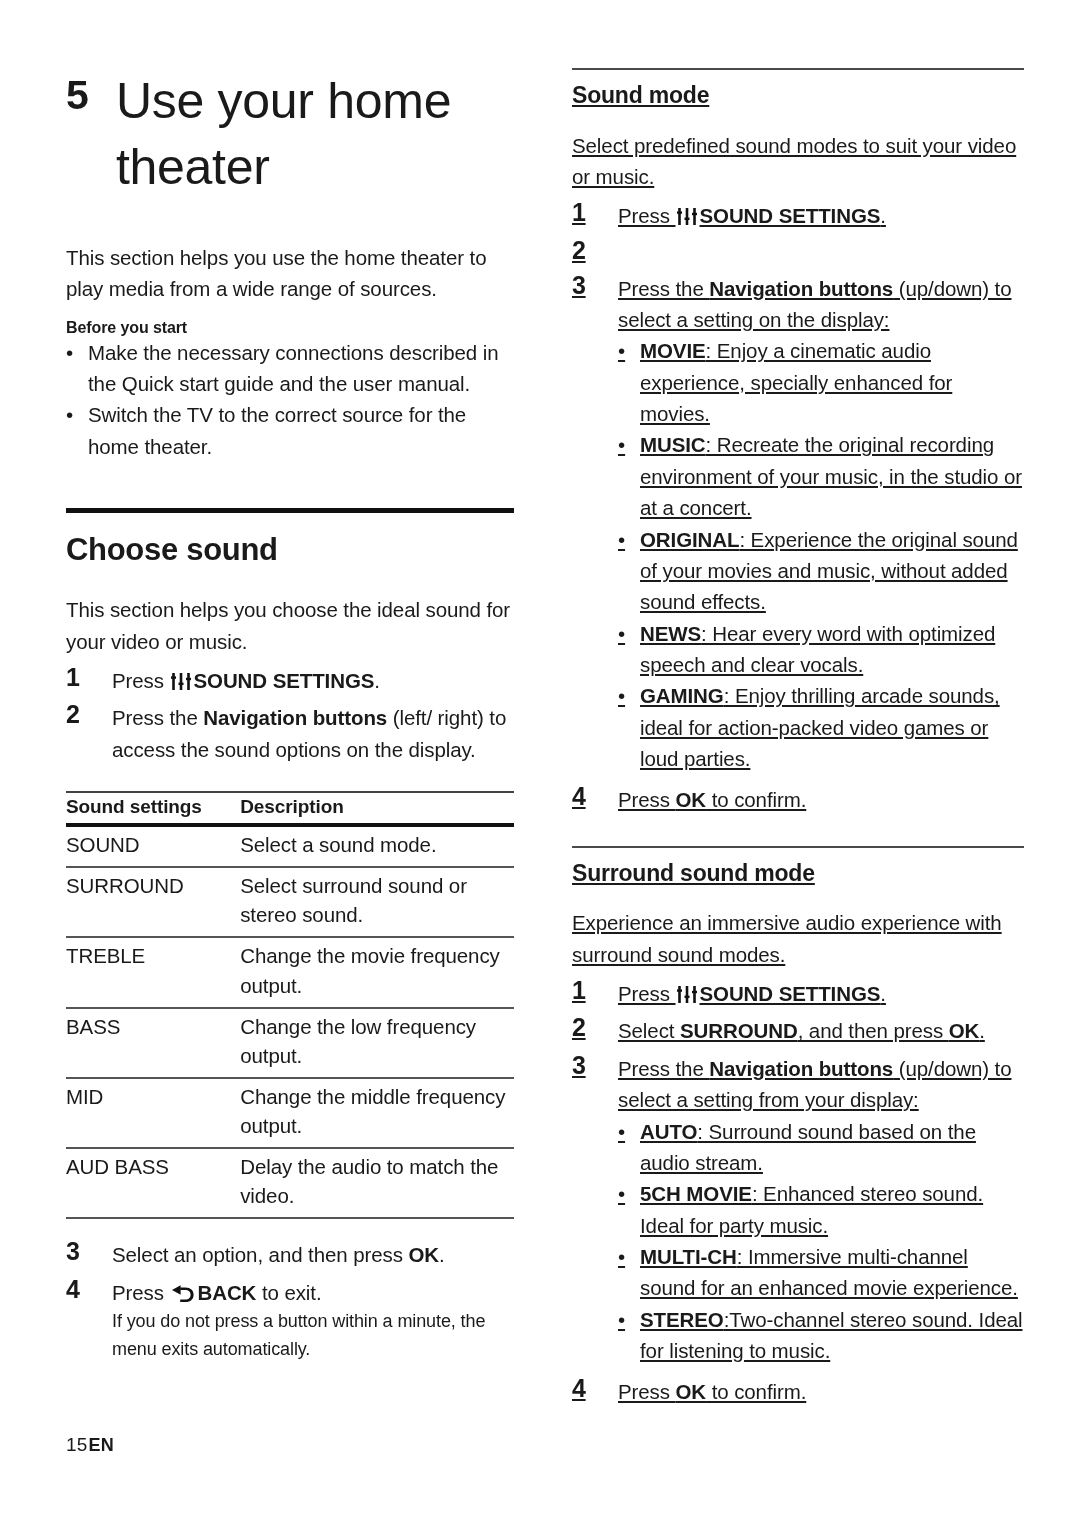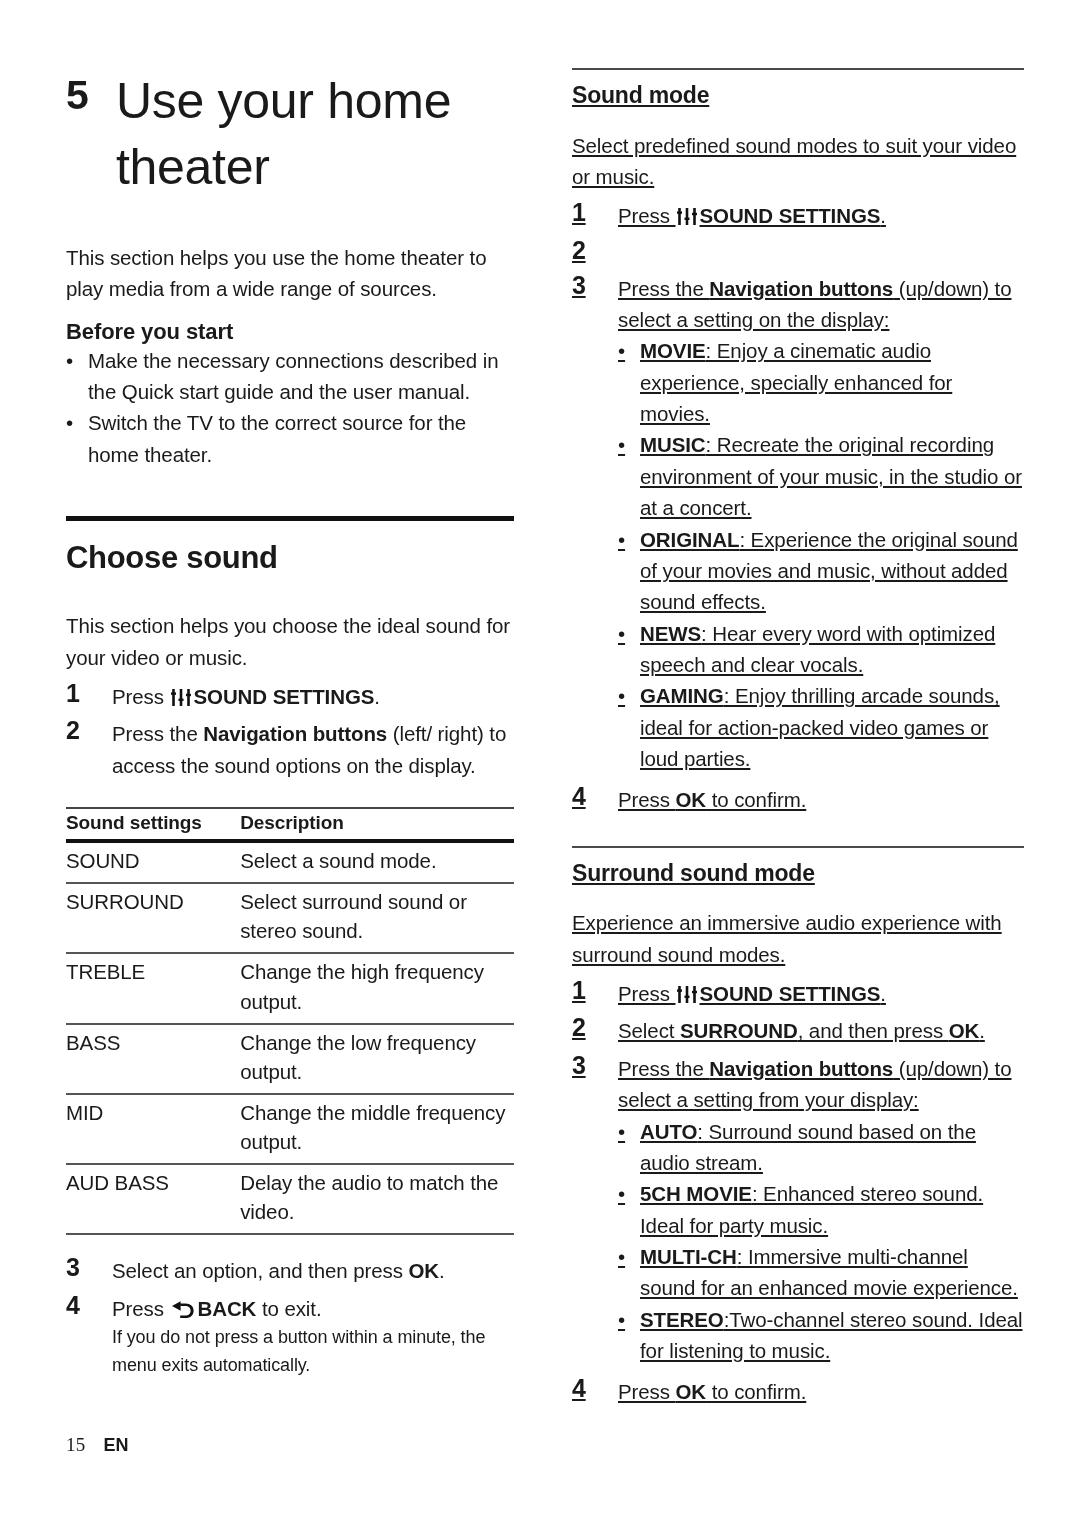--- a/index.html
+++ b/index.html
@@ -56,21 +56,21 @@
   
   .para {
     font-size: 20.5px;
     line-height: 1.53;
     margin: 0;
     letter-spacing: -0.1px;
   }
   .intro-para { margin-top: 42px; }
 
   .subhead {
-    font-size: 22px;
+    font-size: 16px;
     font-weight: bold;
     margin: 14px 0 0 0;
     letter-spacing: -0.1px;
   }
 
   
   .sec-rule-thick {
     border-top: 5px solid #111;
     margin-top: 46px;
   }
@@ -189,22 +189,22 @@
   }
 
   
   .footer {
     position: absolute;
     left: 66px;
     top: 1434px;
     font-size: 19px;
     letter-spacing: 0.2px;
   }
-  .footer .pg { font-weight: normal; font-family: Liberation Serif, serif; }
-  .footer .lang { margin-left: 18px; font-weight: bold; font-size: 18px; }
+  .footer .pg { font-weight: normal; }
+  .footer .lang { margin-left: 1px; font-weight: bold; font-size: 18px; }
 </style>
 </head>
 <body>
 
 <div class="page">
 
   <div class="col col-left">
 
     <div class="chapter">
       <div class="chapter-num">5</div>
@@ -222,21 +222,21 @@
       </div>
       <div class="bullet">
         <span class="bullet-dot">•</span>
         <span class="bullet-text">Switch the TV to the correct source for the home theater.</span>
       </div>
     </div>
 
     <div class="sec-rule-thick"></div>
     <h2 class="sec-head-big">Choose sound</h2>
 
-    <p class="para" style="margin-top:34px;">This section helps you choose the ideal sound for your video or music.</p>
+    <p class="para" style="margin-top:26px;">This section helps you choose the ideal sound for your video or music.</p>
 
     <div class="steps">
 
       <div class="step">
         <div class="step-num">1</div>
         <div class="step-body"><span>Press </span><span class="icon-sliders"><svg viewBox="0 0 20 17" width="20" height="17" aria-hidden="true">
                 <rect x="1.2" y="0" width="2.6" height="17" fill="#111"></rect>
                 <rect x="8.7" y="0" width="2.6" height="17" fill="#111"></rect>
                 <rect x="16.2" y="0" width="2.6" height="17" fill="#111"></rect>
                 <rect x="0" y="3.4" width="5" height="2.4" fill="#111"></rect>
@@ -263,21 +263,21 @@
         <tr>
           <td class="c1">SOUND</td>
           <td class="c2">Select a sound mode.</td>
         </tr>
         <tr>
           <td class="c1">SURROUND</td>
           <td class="c2">Select surround sound or stereo sound.</td>
         </tr>
         <tr>
           <td class="c1">TREBLE</td>
-          <td class="c2">Change the high frequency output.</td>
+          <td class="c2">Change the movie frequency output.</td>
         </tr>
         <tr>
           <td class="c1">BASS</td>
           <td class="c2">Change the low frequency output.</td>
         </tr>
         <tr>
           <td class="c1">MID</td>
           <td class="c2">Change the middle frequency output.</td>
         </tr>
         <tr>

